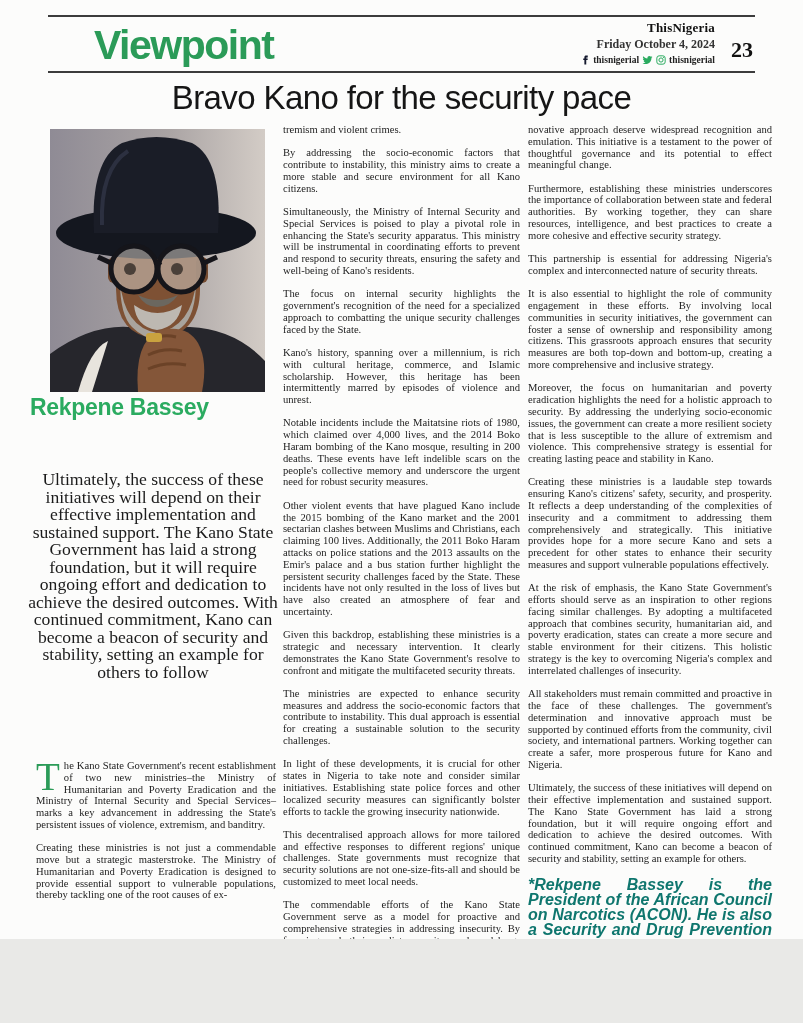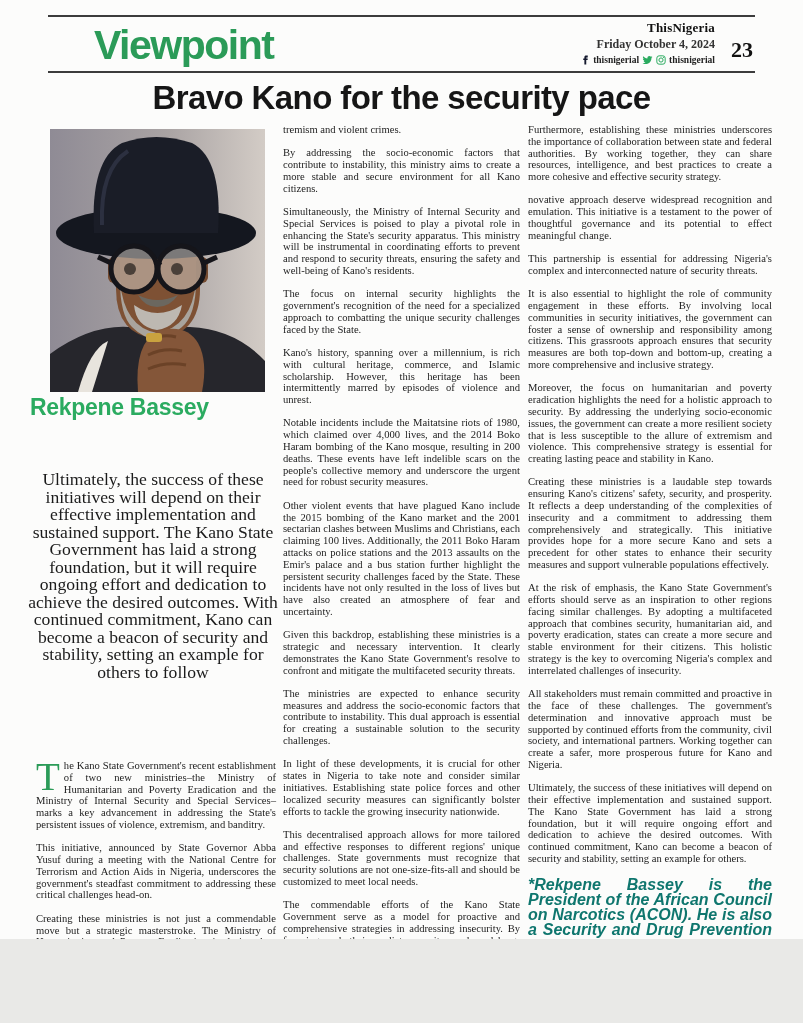--- a/index.html
+++ b/index.html
@@ -21,21 +21,21 @@
   .mast-right { position:absolute; right:88px; top:20px; text-align:right; width:220px; }
   .paper-name { font-family:"Liberation Serif", serif; font-weight:bold; font-size:13px; color:#111; letter-spacing:0.2px; }
   .paper-date { font-family:"Liberation Serif", serif; font-weight:bold; font-size:12px; color:#333; margin-top:1px; }
   .social-row { margin-top:3px; font-family:"Liberation Serif", serif; font-weight:bold; font-size:9.5px; color:#222;
     display:flex; justify-content:flex-end; align-items:center; gap:3px; }
   .social-row svg { display:block; }
   .page-number { position:absolute; left:731px; top:37px; font-family:"Liberation Serif", serif; font-weight:bold; font-size:22px; color:#111; }
 
   .headline {
     position:absolute; left:0; top:79px; width:100%; text-align:center;
-    font-family:"Liberation Sans", sans-serif; font-weight:700;
+    font-family:"Liberation Sans", sans-serif; font-weight:400;
     font-size:33px; letter-spacing:-0.6px; color:#161616;
   }
 
   .portrait { position:absolute; left:50px; top:129px; width:215px; height:263px; background:#b9b4b2; }
   .portrait svg { display:block; }
   .author-name {
     position:absolute; left:30px; top:394px; width:248px; 
     font-family:"Liberation Sans", sans-serif; font-weight:bold;
     font-size:23px; color:#2bab60; letter-spacing:-0.3px;
   }
@@ -145,21 +145,20 @@
       <rect x="96" y="204" width="16" height="9" rx="3" fill="#c9a23f"></rect>
     </svg>
   </div>
   <div class="author-name">Rekpene Bassey</div>
 
   <div class="pull-quote">Ultimately, the success of these initiatives will depend on their effective implementation and sustained support. The Kano State Government has laid a strong foundation, but it will require ongoing effort and dedication to achieve the desired outcomes. With continued commitment, Kano can become a beacon of security and stability, setting an example for others to follow</div>
 
   <div class="col col-1">
     <p><span class="drop-cap">T</span><span>he Kano State Government's recent establishment of two new ministries–the Ministry of Humanitarian and Poverty Eradication and the Ministry of Internal Security and Special Services–marks a key advancement in addressing the State's persistent issues of violence, extremism, and banditry.</span></p>
     <div>
-        <p>This initiative, announced by State Governor Abba Yusuf during a meeting with the National Centre for Terrorism and Action Aids in Nigeria, underscores the government's steadfast commitment to addressing these critical challenges head-on.</p>
         <p>Creating these ministries is not just a commendable move but a strategic masterstroke. The Ministry of Humanitarian and Poverty Eradication is designed to provide essential support to vulnerable populations, thereby tackling one of the root causes of ex-</p>
       </div>
   </div>
 
   <div class="col col-2">
       <p>tremism and violent crimes.</p>
       <p>By addressing the socio-economic factors that contribute to instability, this ministry aims to create a more stable and secure environment for all Kano citizens.</p>
       <p>Simultaneously, the Ministry of Internal Security and Special Services is poised to play a pivotal role in enhancing the State's security apparatus. This ministry will be instrumental in coordinating efforts to prevent and respond to security threats, ensuring the safety and well-being of Kano's residents.</p>
       <p>The focus on internal security highlights the government's recognition of the need for a specialized approach to combatting the unique security challenges faced by the State.</p>
       <p>Kano's history, spanning over a millennium, is rich with cultural heritage, commerce, and Islamic scholarship. However, this heritage has been intermittently marred by episodes of violence and unrest.</p>
@@ -168,22 +167,22 @@
       <p>Given this backdrop, establishing these ministries is a strategic and necessary intervention. It clearly demonstrates the Kano State Government's resolve to confront and mitigate the multifaceted security threats.</p>
       <p>The ministries are expected to enhance security measures and address the socio-economic factors that contribute to instability. This dual approach is essential for creating a sustainable solution to the security challenges.</p>
       <p>In light of these developments, it is crucial for other states in Nigeria to take note and consider similar initiatives. Establishing state police forces and other localized security measures can significantly bolster efforts to tackle the growing insecurity nationwide.</p>
       <p>This decentralised approach allows for more tailored and effective responses to different regions' unique challenges. State governments must recognize that security solutions are not one-size-fits-all and should be customized to meet local needs.</p>
       <p>The commendable efforts of the Kano State Government serve as a model for proactive and comprehensive strategies in addressing insecurity. By focusing on both immediate security needs and long-term socio-economic factors,</p>
       <p>Kano is setting a pace that other states should strive to follow. The government's determination and in-</p>
     </div>
 
   <div class="col col-3">
     <div>
+        <p>novative approach deserve widespread recognition and emulation. This initiative is a testament to the power of thoughtful governance and its potential to effect meaningful change.</p>
         <p>Furthermore, establishing these ministries underscores the importance of collaboration between state and federal authorities. By working together, they can share resources, intelligence, and best practices to create a more cohesive and effective security strategy.</p>
-        <p>novative approach deserve widespread recognition and emulation. This initiative is a testament to the power of thoughtful governance and its potential to effect meaningful change.</p>
         <p>This partnership is essential for addressing Nigeria's complex and interconnected nature of security threats.</p>
         <p>It is also essential to highlight the role of community engagement in these efforts. By involving local communities in security initiatives, the government can foster a sense of ownership and responsibility among citizens. This grassroots approach ensures that security measures are both top-down and bottom-up, creating a more comprehensive and inclusive strategy.</p>
         <p>Moreover, the focus on humanitarian and poverty eradication highlights the need for a holistic approach to security. By addressing the underlying socio-economic issues, the government can create a more resilient society that is less susceptible to the allure of extremism and violence. This comprehensive strategy is essential for creating lasting peace and stability in Kano.</p>
         <p>Creating these ministries is a laudable step towards ensuring Kano's citizens' safety, security, and prosperity. It reflects a deep understanding of the complexities of insecurity and a commitment to addressing them comprehensively and strategically. This initiative provides hope for a more secure Kano and sets a precedent for other states to enhance their security measures and support vulnerable populations effectively.</p>
         <p>At the risk of emphasis, the Kano State Government's efforts should serve as an inspiration to other regions facing similar challenges. By adopting a multifaceted approach that combines security, humanitarian aid, and poverty eradication, states can create a more secure and stable environment for their citizens. This holistic strategy is the key to overcoming Nigeria's complex and interrelated challenges of insecurity.</p>
         <p>All stakeholders must remain committed and proactive in the face of these challenges. The government's determination and innovative approach must be supported by continued efforts from the community, civil society, and international partners. Working together can create a safer, more prosperous future for Kano and Nigeria.</p>
         <p>Ultimately, the success of these initiatives will depend on their effective implementation and sustained support. The Kano State Government has laid a strong foundation, but it will require ongoing effort and dedication to achieve the desired outcomes. With continued commitment, Kano can become a beacon of security and stability, setting an example for others.</p>
       </div>
     <p class="footer-note">*Rekpene Bassey is the President of the African Council on Narcotics (ACON). He is also a Security and Drug Prevention Expert.</p>
   </div>

